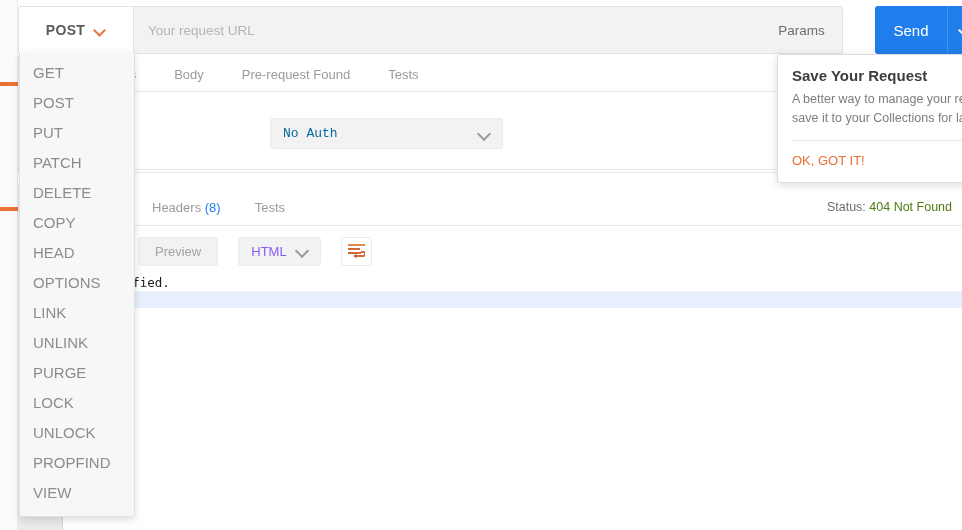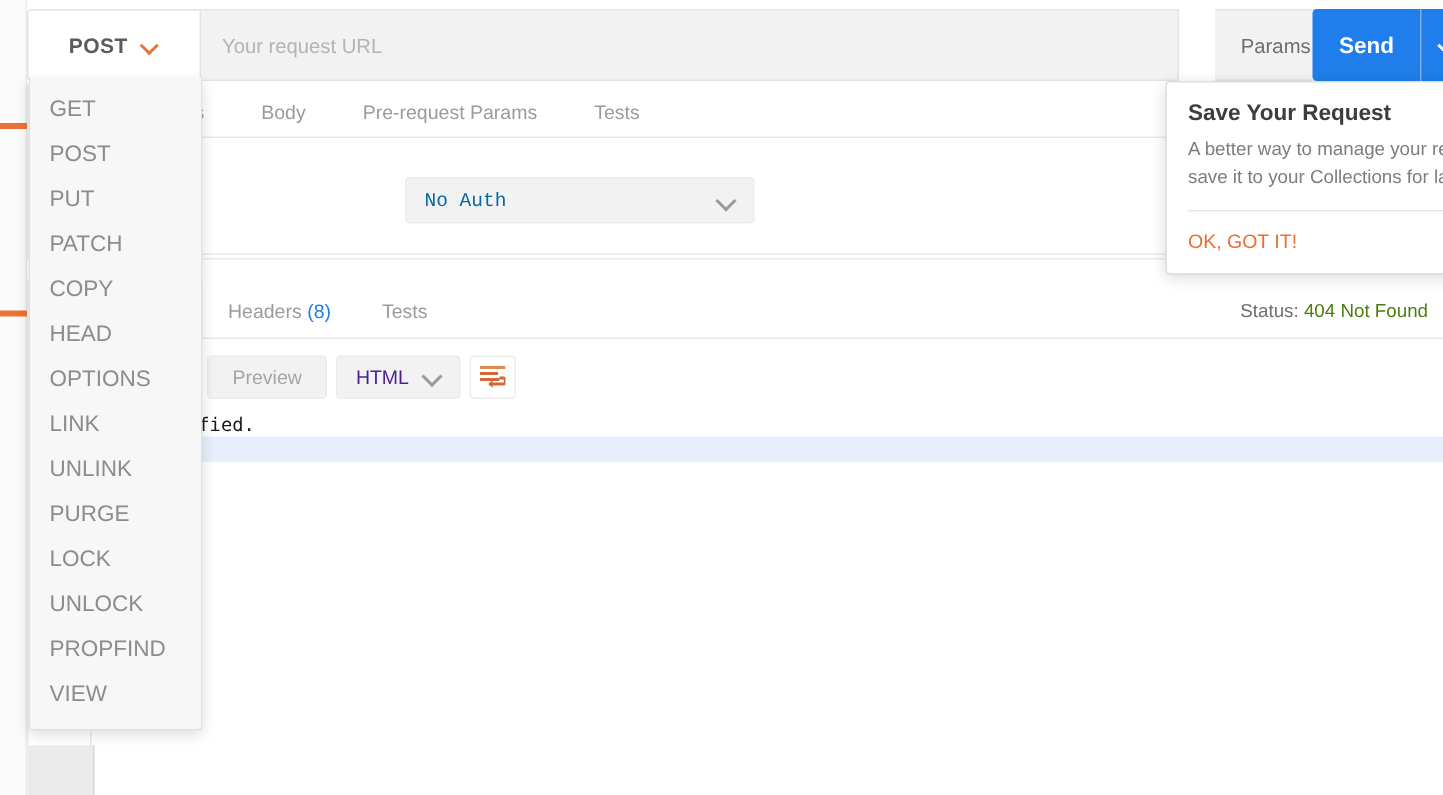--- a/index.html
+++ b/index.html
@@ -101,21 +101,21 @@
     border-left: none;
     display: flex;
     align-items: center;
     padding-left: 14px;
     font-size: 13.5px;
     color: #b4b4b4;
   }
 
   .params-btn {
     position: absolute;
-    left: 792px; top: 2px;
+    left: 743px; top: 2px;
     width: 82px;
     height: 48px;
     background: #f2f2f2;
     border: 1px solid #e3e3e3;
     border-left: none;
     border-radius: 0 3px 3px 0;
     display: flex;
     align-items: center;
     justify-content: center;
     font-size: 13.5px;
@@ -128,21 +128,21 @@
     position: absolute;
     left: 857px; top: 2px;
     width: 72px;
     height: 48px;
     background: #1f7eeb;
     border-radius: 3px 0 0 3px;
     display: flex;
     align-items: center;
     justify-content: center;
     font-size: 15px;
-    font-weight: bold;
+    font-weight: normal;
     color: #ffffff;
     cursor: pointer;
   }
   .send-caret {
     position: absolute;
     left: 929px; top: 2px;
     width: 33px;
     height: 48px;
     background: #1f7eeb;
     border-left: 1px solid #4094ee;
@@ -286,37 +286,37 @@
   
   .resp-toolbar {
     position: absolute;
     left: 60px; top: 228px;
     width: 902px;
     height: 46px;
     background: #ffffff;
     display: flex;
     align-items: center;
     padding-left: 78px;
-    gap: 6px;
+    gap: 20px;
   }
   .tb-pill {
     height: 29px;
     background: #f2f2f2;
     border: 1px solid #ebebeb;
     border-radius: 3px;
     display: flex;
     align-items: center;
     justify-content: center;
     font-size: 13px;
     color: #a4a4a4;
     padding: 0 16px;
     cursor: pointer;
     gap: 9px;
   }
-  .tb-pill.dropdown { color: #4c1d95; padding: 0 12px; }
+  .tb-pill.dropdown { color: #8b5cf6; padding: 0 12px; }
   .tb-icon-btn {
     width: 31px; height: 29px;
     background: #ffffff;
     border: 1px solid #ebebeb;
     border-radius: 3px;
     display: flex;
     align-items: center;
     justify-content: center;
     cursor: pointer;
   }
@@ -451,21 +451,21 @@
     </div>
     <div class="send-caret">
       <span class="chev-white"></span>
     </div>
   </div>
 
   <div class="tabs-left-border"></div>
   <div class="req-tabs">
     <div class="req-tab">Headers</div>
     <div class="req-tab">Body</div>
-    <div class="req-tab">Pre-request Params</div>
+    <div class="req-tab">Pre-request Found</div>
     <div class="req-tab">Tests</div>
   </div>
 
   <div class="auth-row">
     <div class="auth-select">
       <span class="alabel">No Auth</span>
       <span class="chev-gray"></span>
     </div>
   </div>
 
@@ -511,20 +511,21 @@
     <div class="code-line"></div>
   </div>
 
   <div class="bottom-stub"></div>
 
   <div class="method-menu">
     <div class="method-item">GET</div>
     <div class="method-item">POST</div>
     <div class="method-item">PUT</div>
     <div class="method-item">PATCH</div>
+    <div class="method-item">DELETE</div>
     <div class="method-item">COPY</div>
     <div class="method-item">HEAD</div>
     <div class="method-item">OPTIONS</div>
     <div class="method-item">LINK</div>
     <div class="method-item">UNLINK</div>
     <div class="method-item">PURGE</div>
     <div class="method-item">LOCK</div>
     <div class="method-item">UNLOCK</div>
     <div class="method-item">PROPFIND</div>
     <div class="method-item">VIEW</div>

